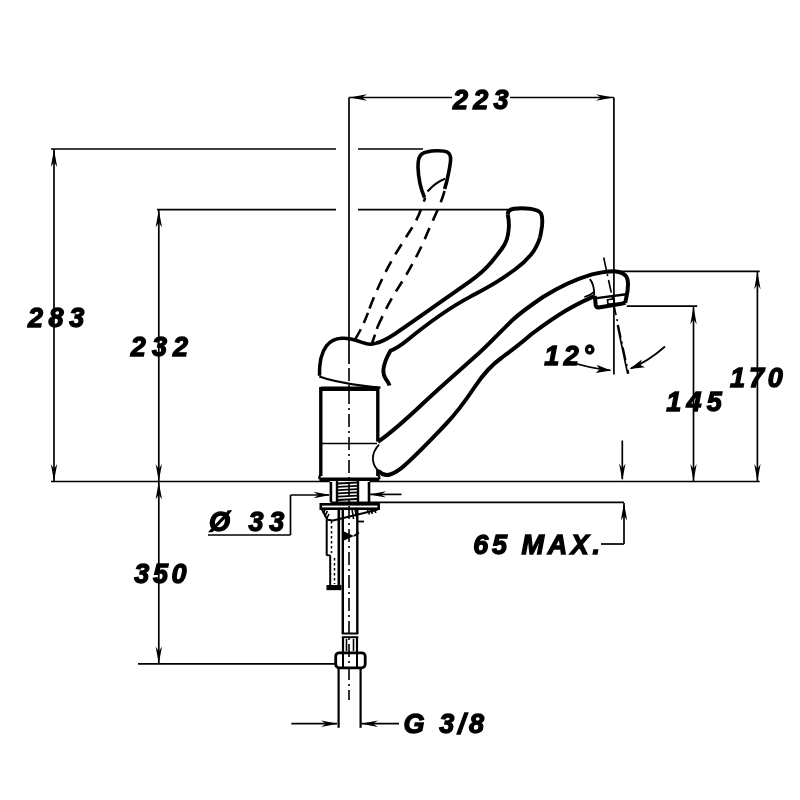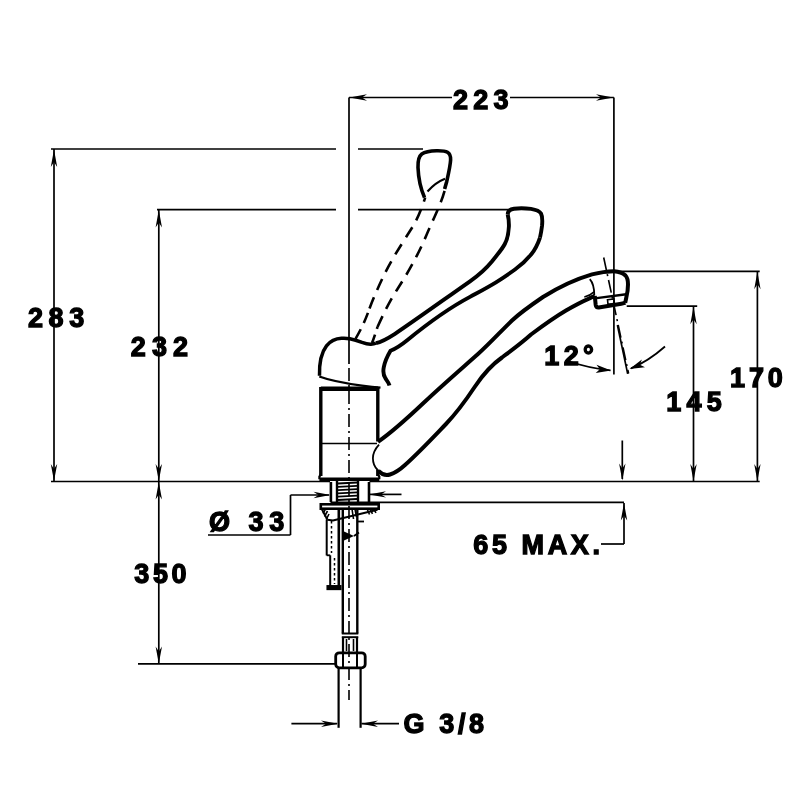--- a/index.html
+++ b/index.html
@@ -1,16 +1,16 @@
 <!DOCTYPE html>
 <html><head>
 <meta charset="utf-8">
 <style>
   html,body{margin:0;padding:0;background:#fff;}
-  .wrap{width:693px;height:800px;position:relative;background:#b91c1c;filter:grayscale(1);}
+  .wrap{width:693px;height:800px;position:relative;background:#b91c1c;filter:grayscale(1);font-style:italic;}
   text{font-family:"Liberation Sans",sans-serif;font-weight:bold;}
 </style>
 </head>
 <body>
 <div class="wrap">
 <svg width="800" height="800" viewBox="0 0 800 800" xmlns="http://www.w3.org/2000/svg">
 <rect x="0" y="0" width="800" height="800" fill="#ffffff"></rect>
 
 <g stroke="#000" stroke-width="1.7" fill="none">
 

